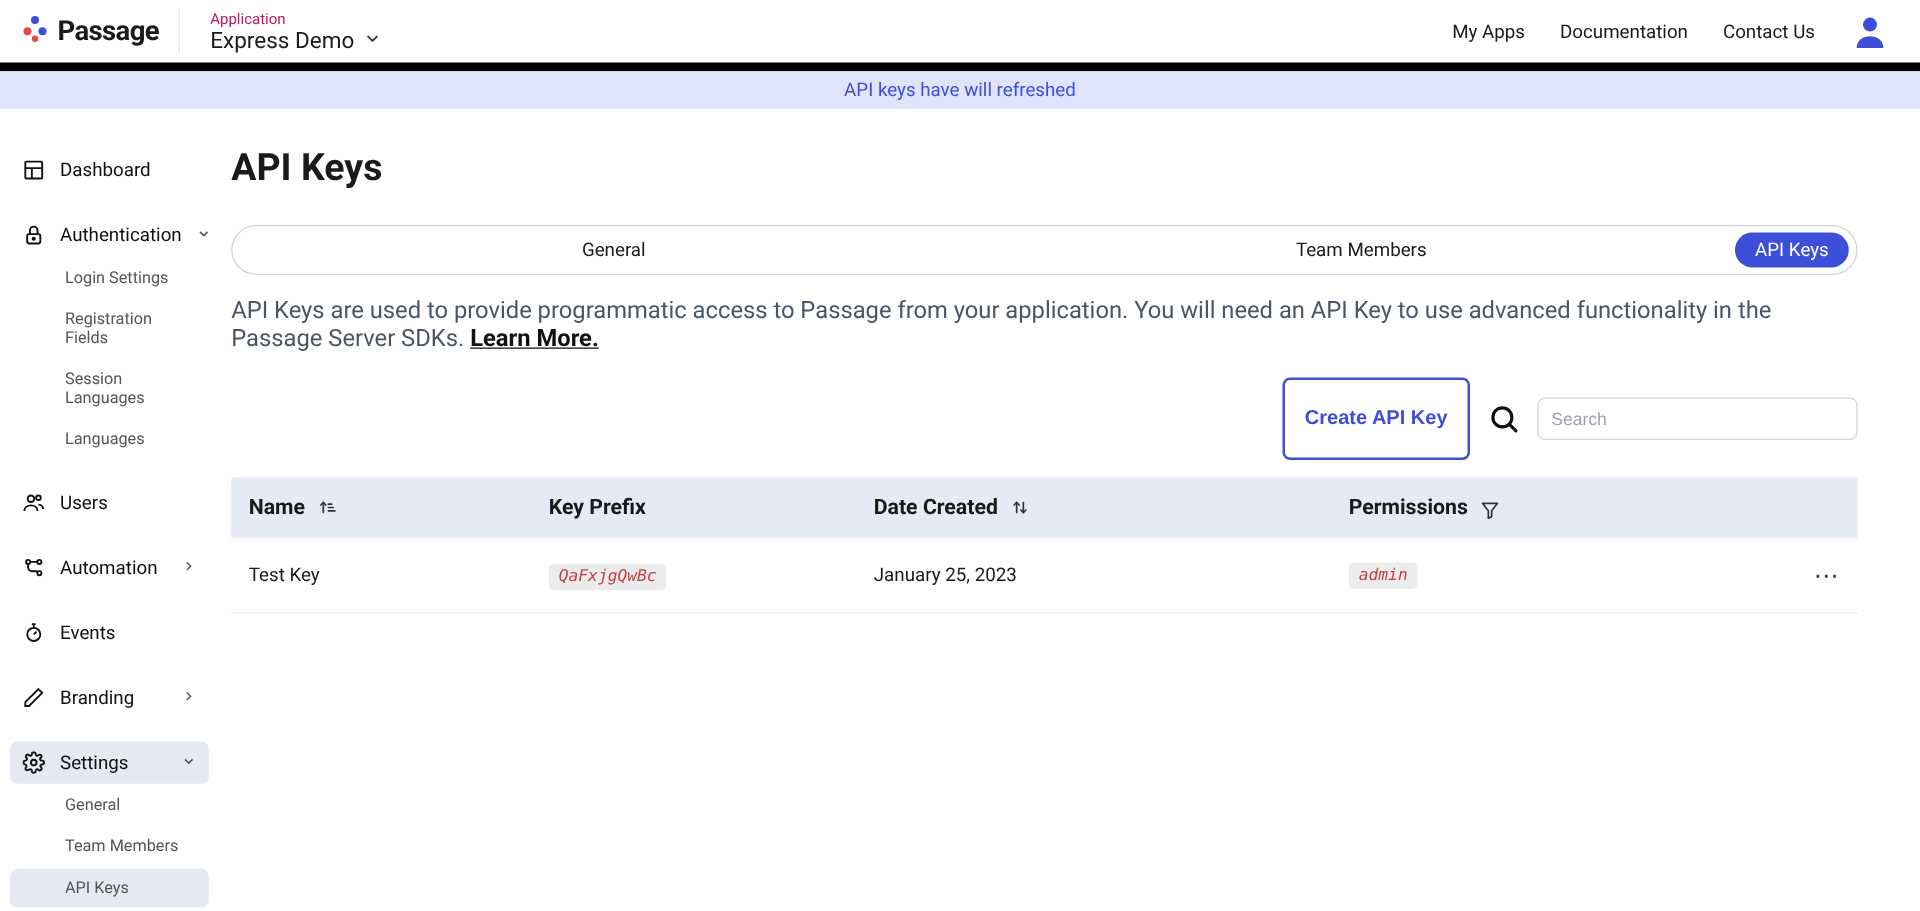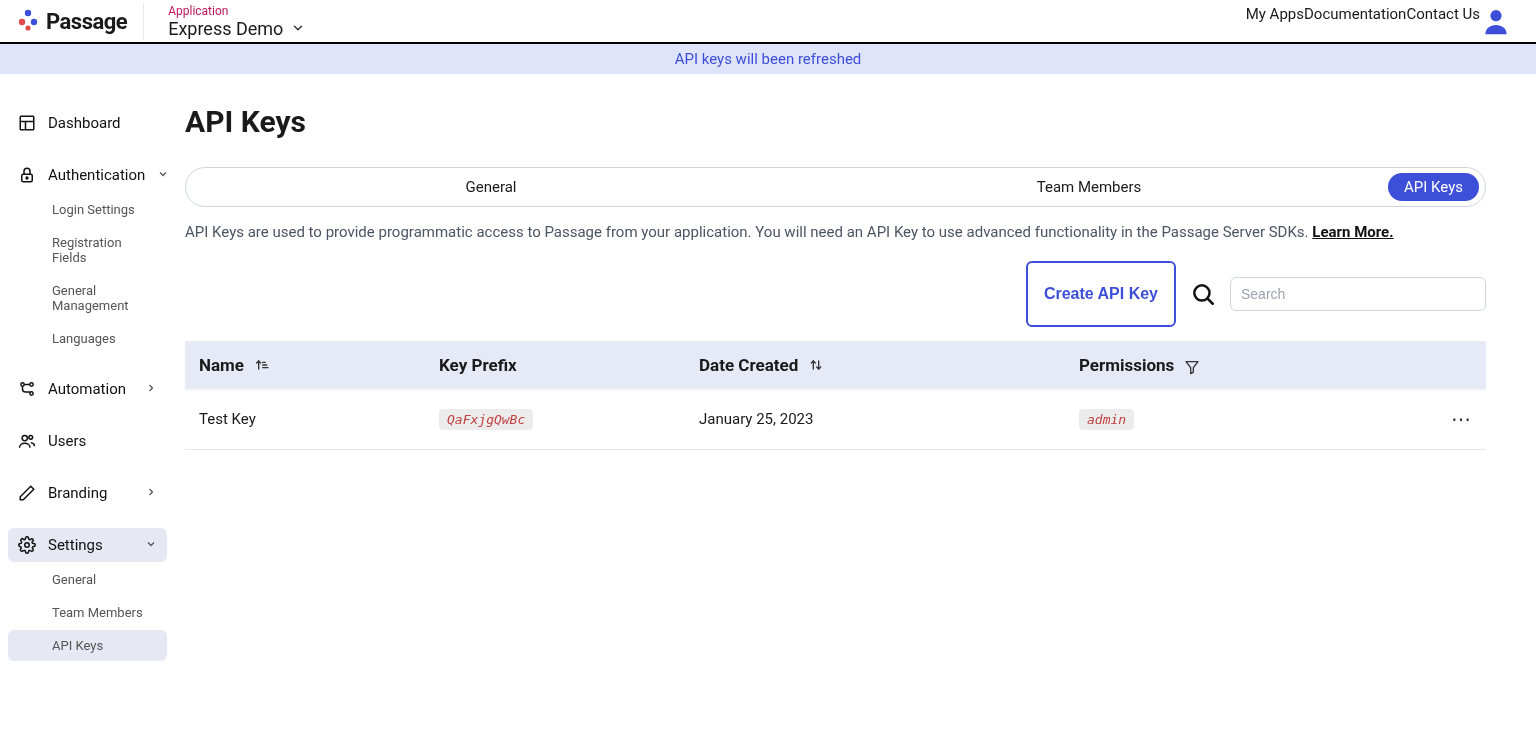--- a/index.html
+++ b/index.html
@@ -8,22 +8,22 @@
     color: #1a1a1a;
     background: #fff;
     font-size: 14px;
   }
 
   
   .topbar {
     display: flex;
     align-items: center;
     padding: 8px 24px 8px 16px;
-    border-bottom: 2px solid #000000;
-    height: 44px;
+    border-bottom: 7px solid #000000;
+    height: 57px;
   }
   .logo-wrap {
     display: flex;
     align-items: center;
     gap: 6px;
     padding-right: 16px;
   }
   .logo-text {
     font-size: 22px;
     font-weight: 700;
@@ -41,20 +41,22 @@
   }
   .app-switch .name {
     font-size: 18px;
     display: flex;
     align-items: center;
     gap: 8px;
   }
   .topnav {
     margin-left: auto;
     display: flex;
+    align-items: center;
+    gap: 28px;
   }
   .topnav .link { font-size: 15px; cursor: pointer; }
   .avatar svg { display: block; }
 
   
   .banner {
     background: #e0e4fa;
     color: #3d4fd8;
     text-align: center;
     padding: 6px 0;
@@ -132,21 +134,21 @@
     cursor: pointer;
   }
   .pill-tab.active {
     background: #3d4fd8;
     color: #fff;
     flex: 0 0 auto;
     padding: 5px 16px;
   }
 
   .desc {
-    font-size: 15px;
+    font-size: 19px;
     color: #4b5563;
     margin-bottom: 20px;
   }
   .desc a {
     color: #111;
     font-weight: 700;
     text-decoration: underline;
     cursor: pointer;
   }
 
@@ -256,21 +258,21 @@
     <span class="avatar">
       <svg width="32" height="32" viewBox="0 0 24 24" fill="#3d4fd8">
           <circle cx="12" cy="8" r="4.2"></circle>
           <path d="M4 22c0-4.4 3.6-7 8-7s8 2.6 8 7v0H4z"></path>
         </svg>
     </span>
   </div>
 </div>
 
 <div class="banner">
-  <span>API keys will been refreshed</span>
+  <span>API keys have will refreshed</span>
 </div>
 
 <div class="body">
 
   <div class="sidebar">
 
     <div class="nav-section">
       <div class="nav-root">
         <span class="nav-icon">
           <svg width="18" height="18" viewBox="0 0 24 24" fill="none" stroke="#111" stroke-width="2">
@@ -300,25 +302,39 @@
         </span>
       </div>
       <div class="nav-indent">
         <div class="nav-item">
             <span>Login Settings</span>
           </div>
         <div class="nav-item">
             <span>Registration Fields</span>
           </div>
         <div class="nav-item">
-            <span>General Management</span>
+            <span>Session Languages</span>
           </div>
         <div class="nav-item">
             <span>Languages</span>
           </div>
+      </div>
+    </div>
+
+    <div class="nav-section">
+      <div class="nav-root">
+        <span class="nav-icon">
+          <svg width="18" height="18" viewBox="0 0 24 24" fill="none" stroke="#111" stroke-width="2">
+              <circle cx="9" cy="8" r="3.5"></circle>
+              <path d="M2 21c0-3.5 3-6 7-6s7 2.5 7 6"></path>
+              <circle cx="17" cy="7" r="2.5"></circle>
+              <path d="M22 19c0-2.5-2-4.5-5-4.8"></path>
+            </svg>
+        </span>
+        <span>Users</span>
       </div>
     </div>
 
     <div class="nav-section">
       <div class="nav-root">
         <span class="nav-icon">
           <svg width="18" height="18" viewBox="0 0 24 24" fill="none" stroke="#111" stroke-width="2">
               <circle cx="6" cy="6" r="2.2"></circle>
               <circle cx="18" cy="18" r="2.2"></circle>
               <circle cx="18" cy="6" r="2.2"></circle>
@@ -331,30 +347,29 @@
               <polyline points="9 6 15 12 9 18"></polyline>
             </svg>
         </span>
       </div>
     </div>
 
     <div class="nav-section">
       <div class="nav-root">
         <span class="nav-icon">
           <svg width="18" height="18" viewBox="0 0 24 24" fill="none" stroke="#111" stroke-width="2">
-              <circle cx="9" cy="8" r="3.5"></circle>
-              <path d="M2 21c0-3.5 3-6 7-6s7 2.5 7 6"></path>
-              <circle cx="17" cy="7" r="2.5"></circle>
-              <path d="M22 19c0-2.5-2-4.5-5-4.8"></path>
-            </svg>
-        </span>
-        <span>Users</span>
-      </div>
-    </div>
-
+              <circle cx="12" cy="14" r="7"></circle>
+              <line x1="12" y1="14" x2="15" y2="11"></line>
+              <line x1="10" y1="3" x2="14" y2="3"></line>
+              <line x1="12" y1="3" x2="12" y2="7"></line>
+            </svg>
+        </span>
+        <span>Events</span>
+      </div>
+    </div>
 
     <div class="nav-section">
       <div class="nav-root">
         <span class="nav-icon">
           <svg width="18" height="18" viewBox="0 0 24 24" fill="none" stroke="#111" stroke-width="2">
               <path d="M17 3l4 4L7 21H3v-4L17 3z"></path>
             </svg>
         </span>
         <span>Branding</span>
         <span class="chev">

